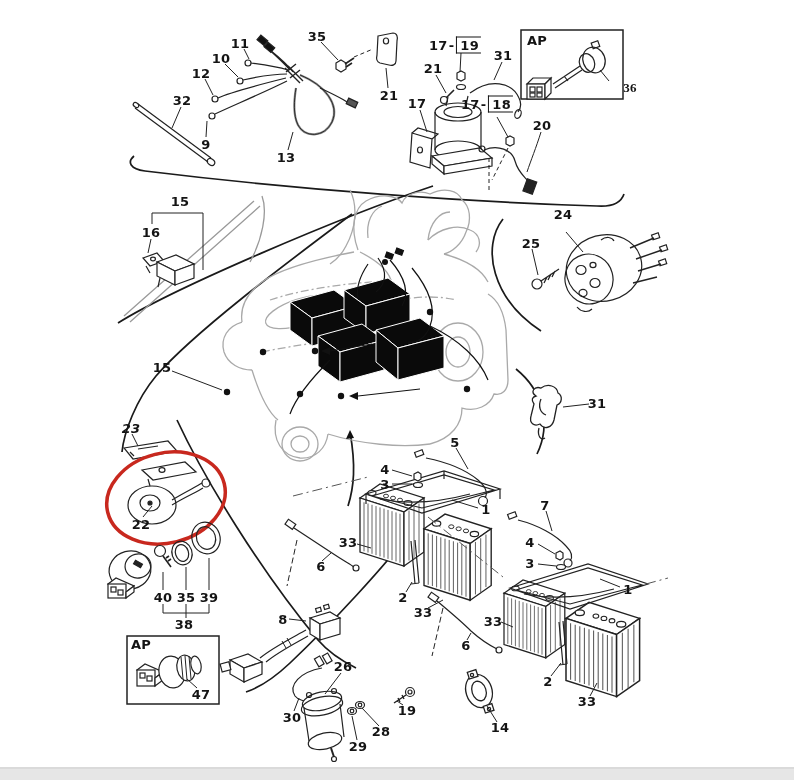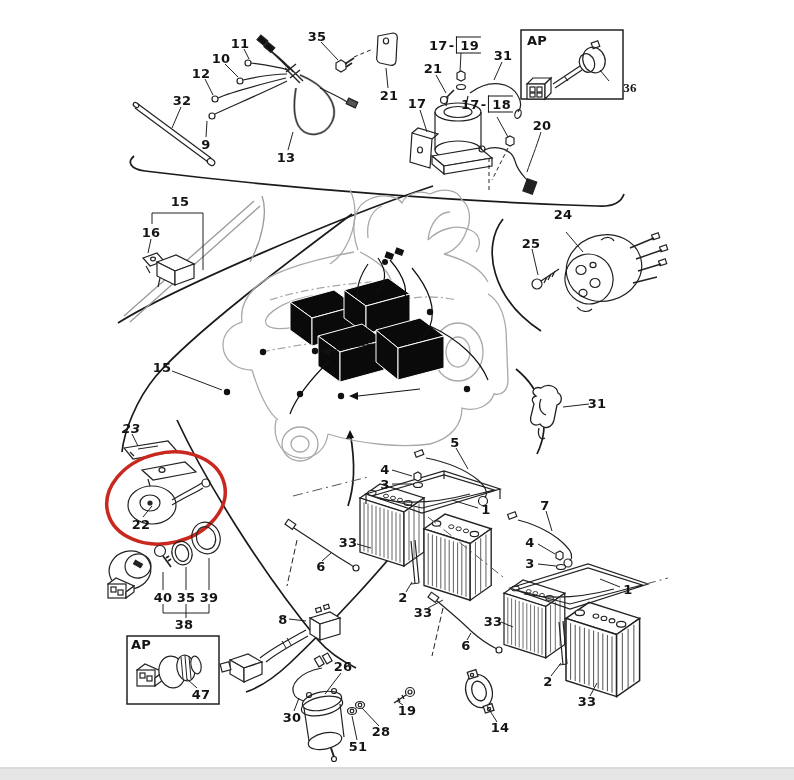--- a/index.html
+++ b/index.html
@@ -395,21 +395,21 @@
       <div class="part-label" style="left: 186px; top: 597px;"><span>35</span></div>
       <div class="part-label" style="left: 209px; top: 597px;"><span>39</span></div>
       <div class="part-label" style="left: 184px; top: 624px;"><span>38</span></div>
       <div class="part-label" style="left: 141px; top: 644px;"><span>AP</span></div>
       <div class="part-label" style="left: 201px; top: 694px;"><span>47</span></div>
       <div class="part-label" style="left: 283px; top: 619px;"><span>8</span></div>
       <div class="part-label" style="left: 343px; top: 666px;"><span>26</span></div>
       <div class="part-label" style="left: 292px; top: 717px; text-align: center;"><span>30</span></div>
       <div class="part-label" style="left: 407px; top: 710px;"><span>19</span></div>
       <div class="part-label" style="left: 381px; top: 731px;"><span>28</span></div>
-      <div class="part-label" style="left: 358px; top: 746px;"><span>51</span></div>
+      <div class="part-label" style="left: 358px; top: 746px;"><span>29</span></div>
       <div class="part-label" style="left: 455px; top: 442px;"><span>5</span></div>
       <div class="part-label" style="left: 385px; top: 469px;"><span>4</span></div>
       <div class="part-label" style="left: 385px; top: 484px;"><span>3</span></div>
       <div class="part-label" style="left: 486px; top: 509px;"><span>1</span></div>
       <div class="part-label" style="left: 348px; top: 542px;"><span>33</span></div>
       <div class="part-label" style="left: 321px; top: 566px;"><span>6</span></div>
       <div class="part-label" style="left: 403px; top: 597px;"><span>2</span></div>
       <div class="part-label" style="left: 423px; top: 612px;"><span>33</span></div>
       <div class="part-label" style="left: 545px; top: 505px;"><span>7</span></div>
       <div class="part-label" style="left: 530px; top: 542px;"><span>4</span></div>

